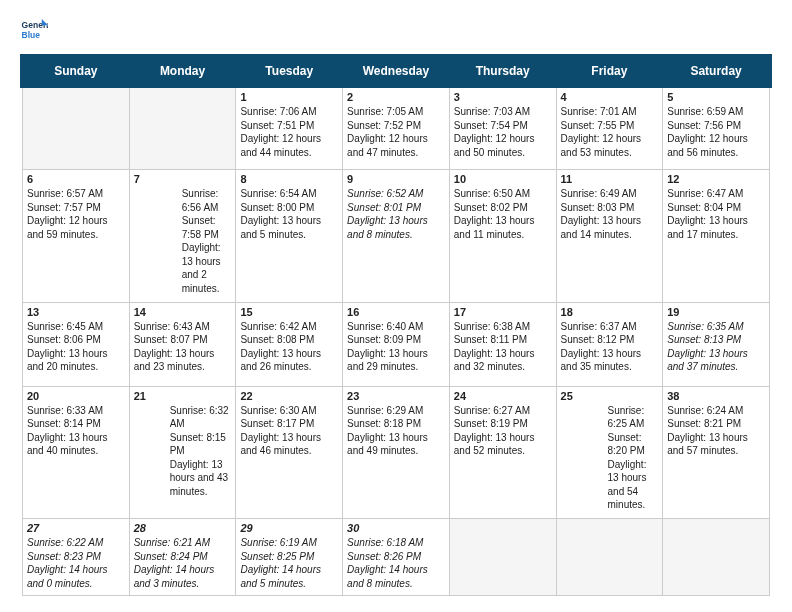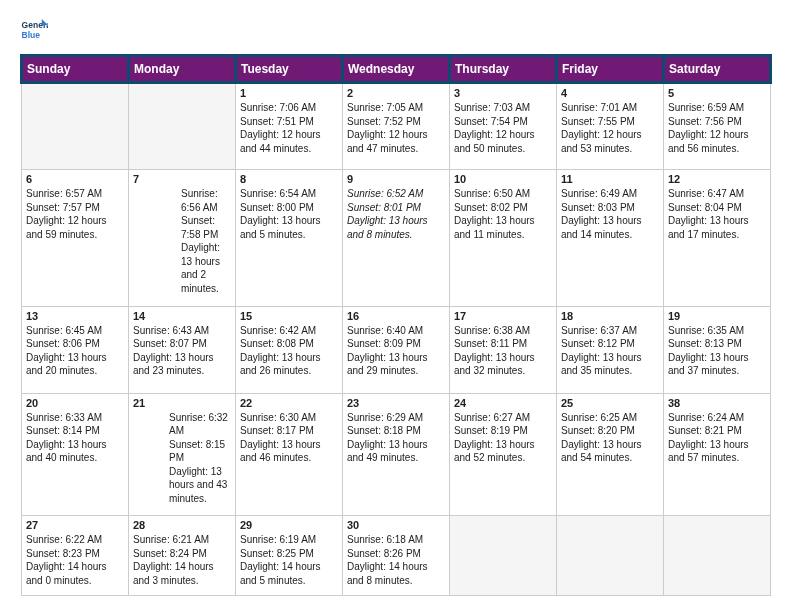--- a/index.html
+++ b/index.html
@@ -43,27 +43,27 @@
     .location {
       font-size: 14px;
       color: #444;
     }
     .calendar {
       width: 100%;
       border-collapse: collapse;
       flex: 1;
     }
     .calendar th {
-      background: #701a75;
+      background: #0c4a6e;
       color: #fff;
       font-size: 12px;
       font-weight: bold;
       padding: 5px 4px;
-      text-align: left;
-      border: 3px solid #0c4a6e;
+      text-align: center;
+      border: 5px solid #0c4a6e;
     }
     .calendar td {
       border: 1px solid #ccc;
       vertical-align: top;
       padding: 3px 4px;
       width: calc(100% / 7);
       background: #fff;
       font-size: 10px;
       color: #222;
       height: 82px;
@@ -77,20 +77,21 @@
       color: #222;
       margin-bottom: 2px;
     }
     .day-info {
       font-size: 10px;
       color: #222;
       line-height: 1.35;
     }
     .last-row td {
       height: 75px;
+      font-style: italic;
     }
   </style>
 </head>
 <body>
 
 <div class="page">
   <div class="header">
     <div class="logo">
       <svg class="logo-icon" viewBox="0 0 36 36">
         <rect x="0" y="0" width="36" height="36" fill="white"></rect>
@@ -228,21 +229,21 @@
 Daylight: 13 hours and 32 minutes.</div>
           </td>
           <td>
             <div class="day-number">18</div>
             <div class="day-info" style="white-space: pre-line;">Sunrise: 6:37 AM
 Sunset: 8:12 PM
 Daylight: 13 hours and 35 minutes.</div>
           </td>
           <td>
             <div class="day-number">19</div>
-            <div class="day-info" style="white-space: pre-line;">Sunrise: 6:35 AM
+            <div class="day-info" style="white-space: pre-line; font-style: italic;">Sunrise: 6:35 AM
 Sunset: 8:13 PM
 Daylight: 13 hours and 37 minutes.</div>
           </td>
         </tr>
         <tr>
           <td>
             <div class="day-number">20</div>
             <div class="day-info" style="white-space: pre-line;">Sunrise: 6:33 AM
 Sunset: 8:14 PM
 Daylight: 13 hours and 40 minutes.</div>
@@ -266,21 +267,21 @@
 Daylight: 13 hours and 49 minutes.</div>
           </td>
           <td>
             <div class="day-number">24</div>
             <div class="day-info" style="white-space: pre-line;">Sunrise: 6:27 AM
 Sunset: 8:19 PM
 Daylight: 13 hours and 52 minutes.</div>
           </td>
           <td>
             <div class="day-number">25</div>
-            <div class="day-info" style="white-space: pre-line;">Sunrise: 6:25 AM
+            <div class="day-info" style="white-space: pre-line; margin-left: 47px;">Sunrise: 6:25 AM
 Sunset: 8:20 PM
 Daylight: 13 hours and 54 minutes.</div>
           </td>
           <td>
             <div class="day-number">38</div>
             <div class="day-info" style="white-space: pre-line;">Sunrise: 6:24 AM
 Sunset: 8:21 PM
 Daylight: 13 hours and 57 minutes.</div>
           </td>
         </tr>

